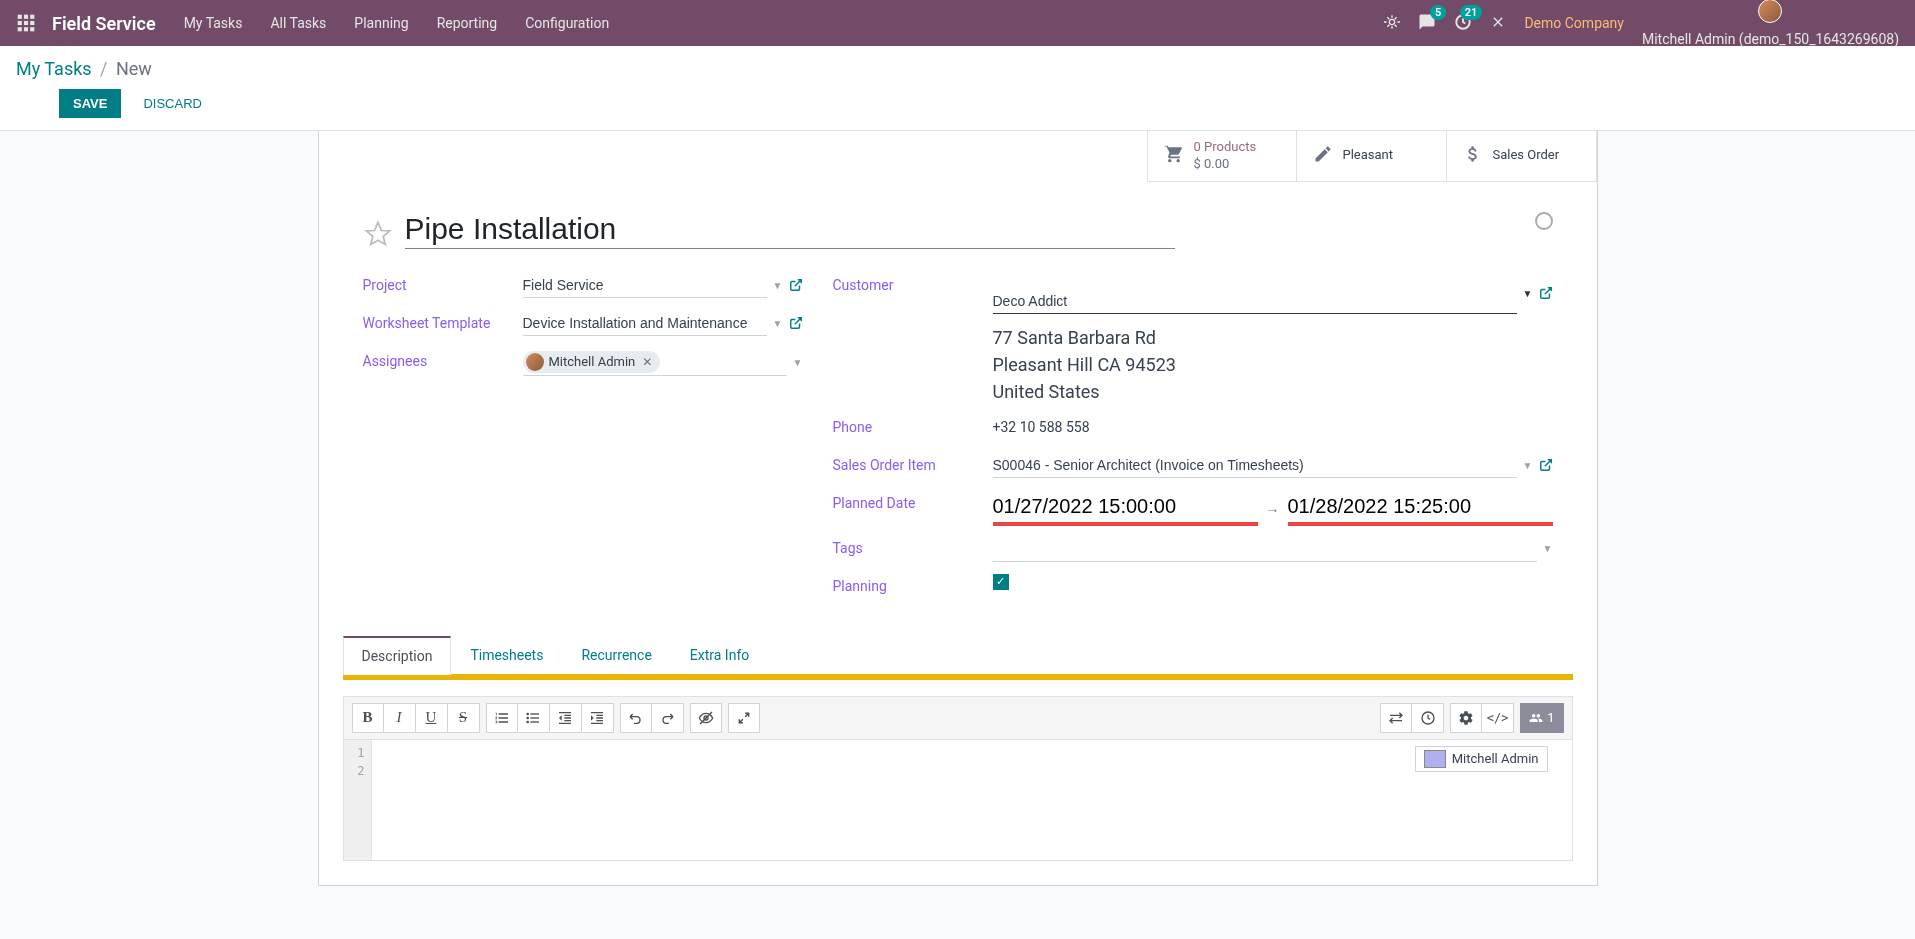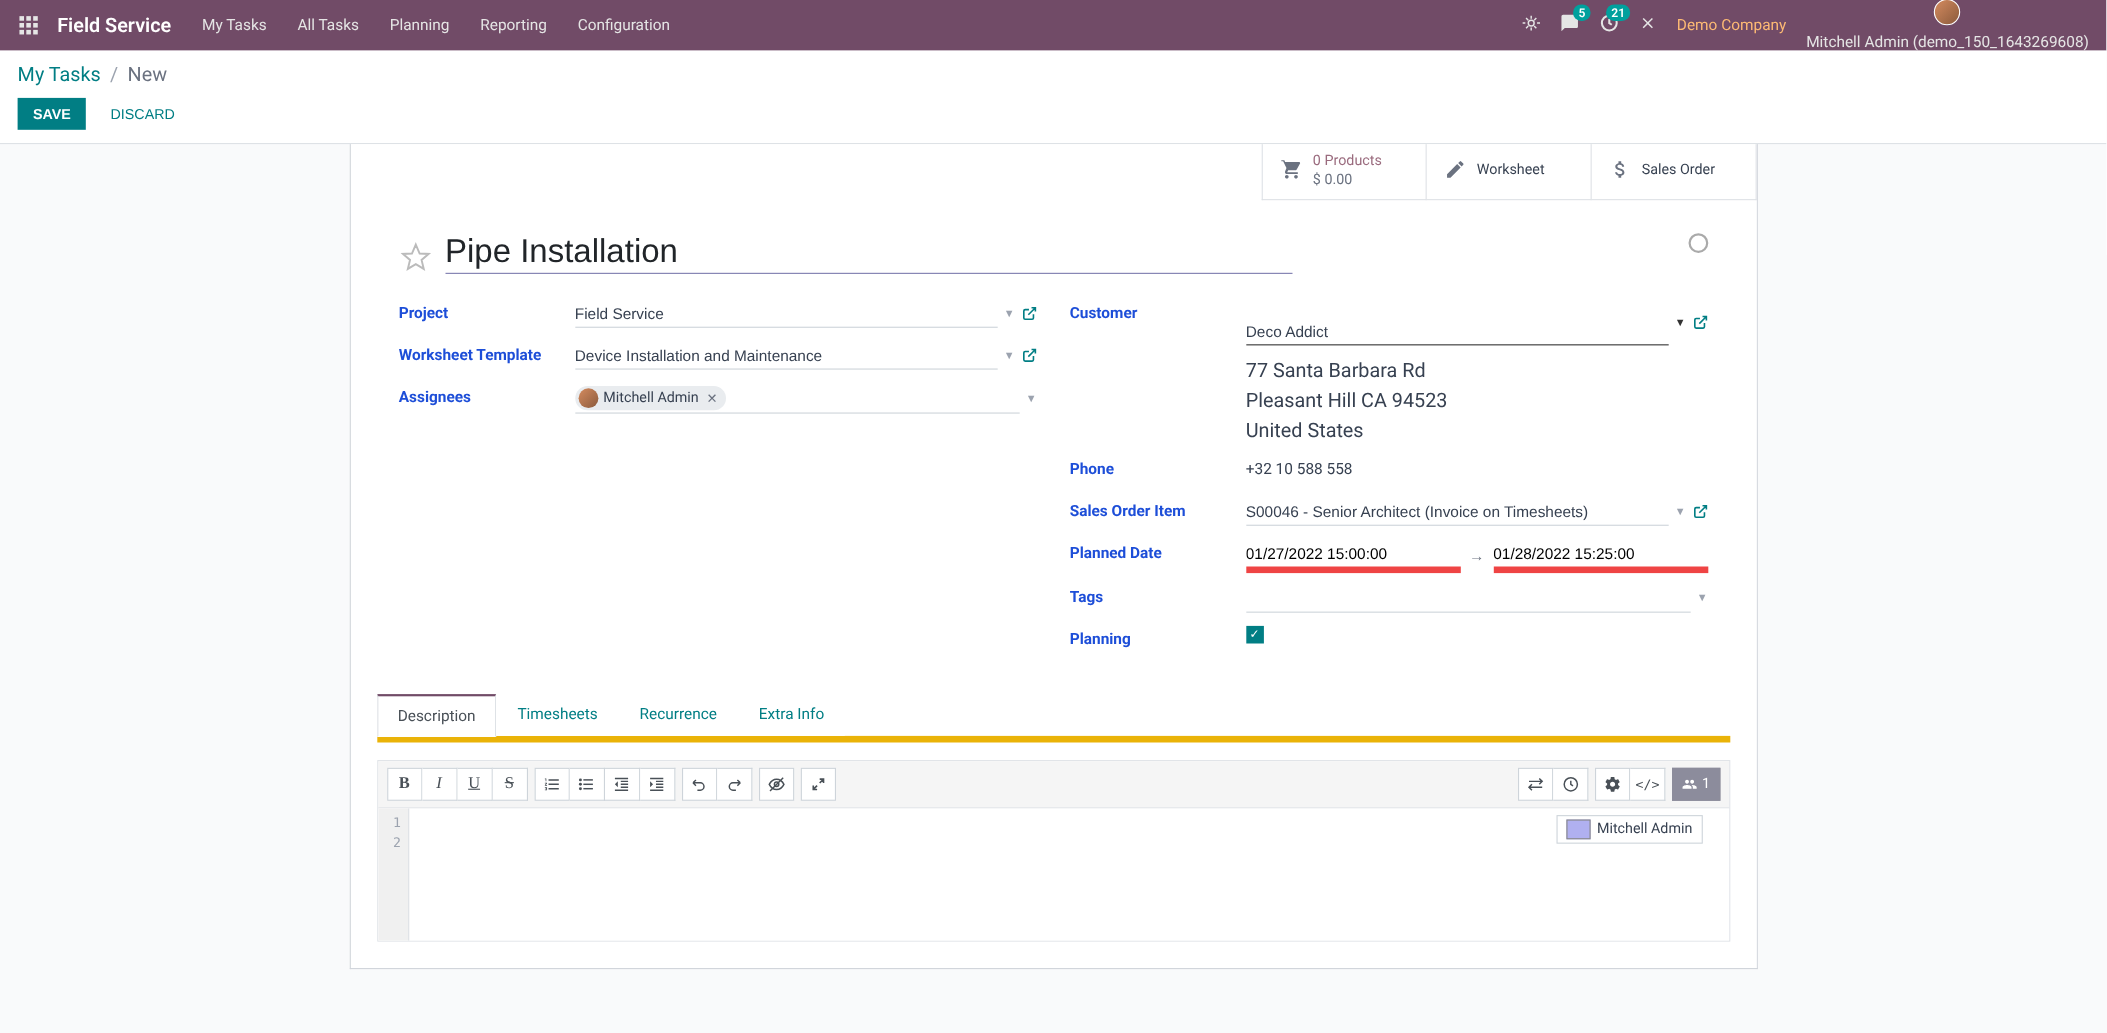--- a/index.html
+++ b/index.html
@@ -14,52 +14,52 @@
 .topbar-icon { position: relative; cursor: pointer; color: #e5e5e5; }
 .badge { position: absolute; top: -8px; right: -10px; background: #00A09D; color: #fff; font-size: 11px; font-weight: 600; padding: 1px 5px; border-radius: 9px; }
 .company-name { color: #fdba74; font-size: 14px; }
 .user-block { display: flex; align-items: center; gap: 8px; color: #e5e5e5; cursor: pointer; flex-direction: column; }
 .avatar { width: 24px; height: 24px; border-radius: 50%; background: linear-gradient(135deg,#d48b5f,#8b5a3c); border: 1px solid #fff; }
 .control-panel { background: #fff; padding: 12px 16px; border-bottom: 1px solid #dee2e6; }
 .breadcrumb { font-size: 18px; color: #6b7280; margin-bottom: 10px; }
 .breadcrumb .bc-main { color: #017E84; cursor: pointer; }
 .breadcrumb .bc-sep { color: #9ca3af; margin: 0 4px; }
 .cp-buttons { display: flex; gap: 8px; align-items: center; }
-.btn-primary { background: #017E84; color: #fff; border: none; padding: 7px 14px; font-size: 13px; font-weight: 600; cursor: pointer; }
+.btn-primary { background: #017E84; color: #fff; border: none; padding: 7px 14px; font-size: 13px; font-weight: 600; cursor: pointer; margin-left: 43px; }
 .btn-secondary { background: none; color: #017E84; border: none; padding: 7px 14px; font-size: 13px; font-weight: 500; cursor: pointer; }
 .content { display: flex; justify-content: center; padding: 0; }
 .sheet-bg { width: 1280px; background: #f3f4f6; border: 1px solid #d1d5db; border-top: none; }
 .sheet { background: #fff; margin: 0; padding: 0 24px 24px 24px; position: relative; }
 .stat-buttons { display: flex; justify-content: flex-end; border-bottom: none; margin: 0 -24px 20px -24px; }
 .stat-btn { border: 1px solid #dee2e6; border-top: none; padding: 8px 16px; display: flex; align-items: center; gap: 10px; cursor: pointer; min-width: 150px; min-height: 44px; }
 .stat-btn + .stat-btn { border-left: none; }
 .stat-icon { color: #6b7280; width: 20px; }
 .stat-text { display: flex; flex-direction: column; font-size: 13px; line-height: 1.3; }
 .stat-text .line1 { color: #9a6b7e; }
 .stat-text .line1.single { color: #374151; font-weight: 400; }
 .stat-text .line2 { color: #6b7280; }
 .title-row { display: flex; align-items: flex-end; gap: 12px; margin-bottom: 24px; padding: 8px 20px 0 20px; position: relative; }
 .star-icon { color: #bbb; cursor: pointer; width: 30px; height: 30px; display: flex; align-items: center; justify-content: center; }
 .task-title-input { font-size: 30px; font-weight: 400; color: #212529; border: none; border-bottom: 1px solid #7C7BAD; background: transparent; width: 770px; outline: none; padding: 2px 0; }
 .kanban-state { position: absolute; right: 20px; top: 10px; width: 18px; height: 18px; border: 2px solid #aaa; border-radius: 50%; cursor: pointer; }
 .form-cols { display: flex; gap: 30px; padding: 0 20px; }
 .form-col { flex: 1; }
 .form-row { display: flex; align-items: flex-start; margin-bottom: 10px; min-height: 28px; }
-.form-label { width: 160px; font-weight: 700; color: #1d4ed8; font-size: 14px; padding-top: 4px; }
+.form-label { width: 160px; font-weight: 400; color: #8b5cf6; font-size: 14px; padding-top: 4px; }
 .form-value { flex: 1; display: flex; align-items: center; gap: 6px; }
 .m2o-input { flex: 1; border: none; border-bottom: 1px solid #ced4da; padding: 4px 0; font-size: 14px; color: #374151; background: transparent; outline: none; }
 .m2o-caret { color: #9ca3af; font-size: 10px; cursor: pointer; }
 .ext-link { color: #017E84; cursor: pointer; display: inline-flex; }
 .tag-chip { display: inline-flex; align-items: center; background: #e9ecef; border-radius: 12px; padding: 2px 8px 2px 3px; font-size: 13px; gap: 5px; }
 .tag-avatar { width: 18px; height: 18px; border-radius: 50%; background: linear-gradient(135deg,#d48b5f,#8b5a3c); }
 .tag-remove { color: #6b7280; cursor: pointer; font-size: 12px; margin-left: 2px; }
 .tags-field { flex: 1; border-bottom: 1px solid #ced4da; padding: 2px 0; display: flex; flex-wrap: wrap; gap: 4px; min-height: 26px; }
 .address-lines { font-size: 18px; color: #374151; line-height: 1.5; padding-left: 0; }
 .date-range { display: flex; align-items: center; gap: 8px; flex: 1; }
-.date-input { border: none; border-bottom: 6px solid #ef4444; padding: 4px 0; font-size: 14px; flex: 1; background: transparent; outline: none; }
+.date-input { border: none; border-bottom: 4px solid #ef4444; padding: 4px 0; font-size: 20px; flex: 1; background: transparent; outline: none; }
 .arrow-sep { color: #6b7280; }
 .checkbox { width: 16px; height: 16px; background: #017E84; display: inline-flex; align-items: center; justify-content: center; color: #fff; font-size: 11px; cursor: pointer; }
 .tabs { display: flex; border-bottom: 6px solid #eab308; margin-top: 24px; }
 .tab { padding: 10px 18px; font-size: 14px; color: #017E84; cursor: pointer; border: 1px solid transparent; border-bottom: none; background: #fff; }
 .tab.active { color: #495057; border: 1px solid #dee2e6; border-bottom: 1px solid #fff; margin-bottom: -1px; border-top: 2px solid #714B67; }
 .editor-wrap { border: 1px solid #dee2e6; margin-top: 16px; }
 .editor-toolbar { background: #f5f5f5; border-bottom: 1px solid #dee2e6; padding: 6px 8px; display: flex; gap: 6px; align-items: center; }
 .tb-group { display: flex; }
 .tb-btn { width: 32px; height: 30px; border: 1px solid #ced4da; background: #fff; display: flex; align-items: center; justify-content: center; cursor: pointer; font-family: Georgia, serif; font-size: 15px; color: #495057; }
 .tb-btn + .tb-btn { border-left: none; }
@@ -159,21 +159,21 @@
             <span class="line2">$ 0.00</span>
           </span>
         </div>
         <div class="stat-btn">
           <span class="stat-icon">
             <svg width="20" height="20" viewBox="0 0 24 24" fill="#6b7280">
                   <path d="M3 17.25V21h3.75L17.81 9.94l-3.75-3.75L3 17.25zM20.71 7.04c.39-.39.39-1.02 0-1.41l-2.34-2.34a.9959.9959 0 00-1.41 0l-1.83 1.83 3.75 3.75 1.83-1.83z"></path>
                 </svg>
           </span>
           <span class="stat-text">
-                <span class="line1 single">Worksheet</span>
+                <span class="line1 single">Pleasant</span>
               </span>
         </div>
         <div class="stat-btn">
           <span class="stat-icon">
             <svg width="20" height="20" viewBox="0 0 24 24" fill="#6b7280">
                   <path d="M11.8 10.9c-2.27-.59-3-1.2-3-2.15 0-1.09 1.01-1.85 2.7-1.85 1.78 0 2.44.85 2.5 2.1h2.21c-.07-1.72-1.12-3.3-3.21-3.81V3h-3v2.16c-1.94.42-3.5 1.68-3.5 3.61 0 2.31 1.91 3.46 4.7 4.13 2.5.6 3 1.48 3 2.41 0 .69-.49 1.79-2.7 1.79-2.06 0-2.87-.92-2.98-2.1H6.32c.12 2.19 1.76 3.42 3.68 3.83V21h3v-2.15c1.95-.37 3.5-1.5 3.5-3.55 0-2.84-2.43-3.81-4.7-4.4z"></path>
                 </svg>
           </span>
           <span class="stat-text">
                 <span class="line1 single">Sales Order</span>

